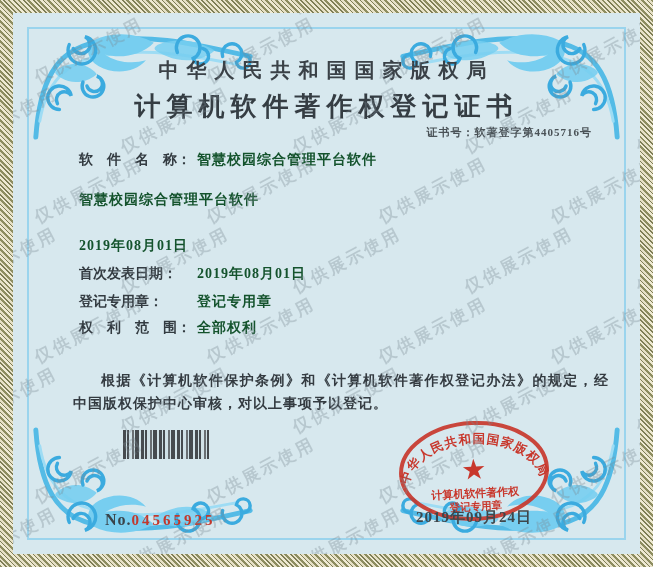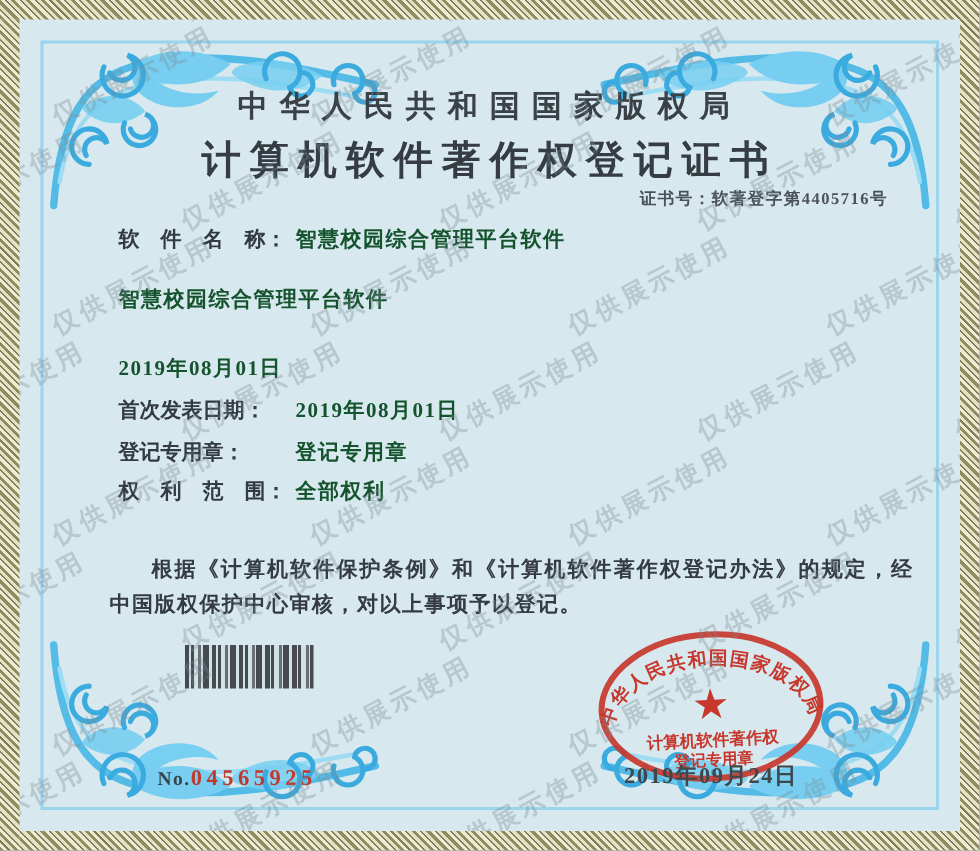--- a/index.html
+++ b/index.html
@@ -60,21 +60,21 @@
     opacity:.85;
   }
   
   .seal{position:absolute;left:382px;top:406px;width:158px;height:104px;transform:rotate(-3deg);}
   .seal-date{
     position:absolute;left:382px;top:495px;width:158px;text-align:center;
     font-size:15px;font-weight:bold;color:#3e474c;letter-spacing:1px;
   }
   
   .serial-block{position:absolute;left:92px;top:498px;display:flex;align-items:baseline;}
-  .serial-block .no-lbl{font-size:13px;font-weight:bold;color:#39444a;letter-spacing:1px;}
+  .serial-block .no-lbl{font-size:16px;font-weight:bold;color:#39444a;letter-spacing:1px;}
   .serial-block .serial{font-size:15px;font-weight:bold;color:#c2382c;letter-spacing:3px;}
   
   .wm-layer{position:absolute;left:-40px;top:-30px;right:-40px;bottom:-30px;pointer-events:none;z-index:60;}
   .wm{
     position:absolute;transform:rotate(-28deg);white-space:nowrap;
     font-family:"Liberation Serif",serif;font-weight:bold;font-size:17px;
     letter-spacing:3px;color:rgba(124,137,147,0.34);
   }
 </style>
 </head>

